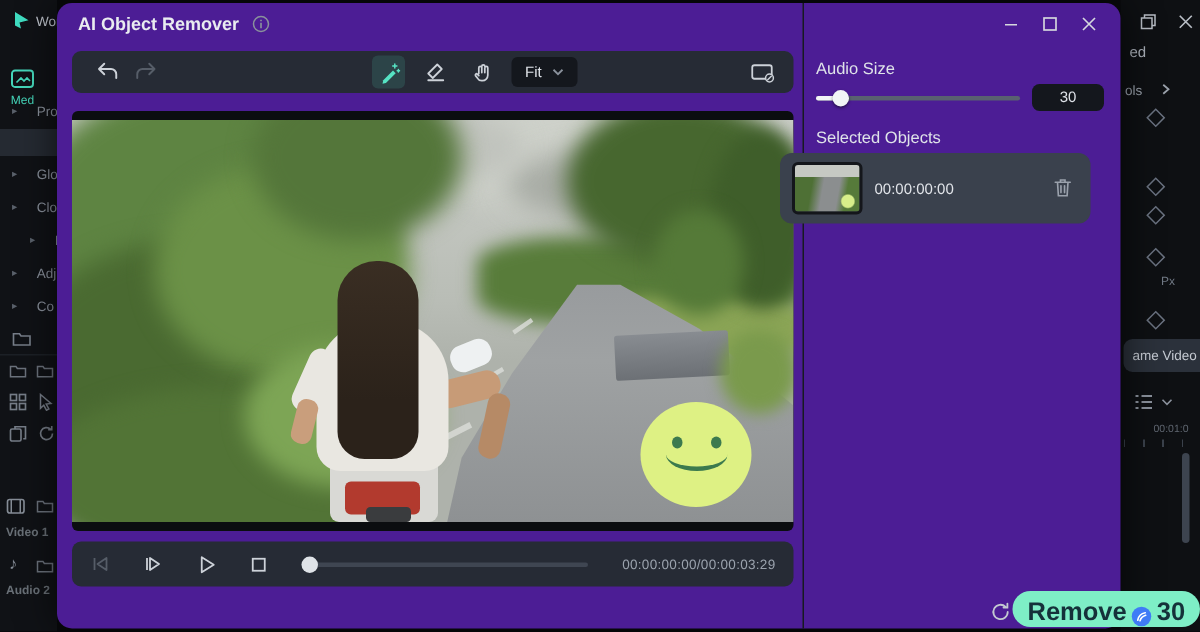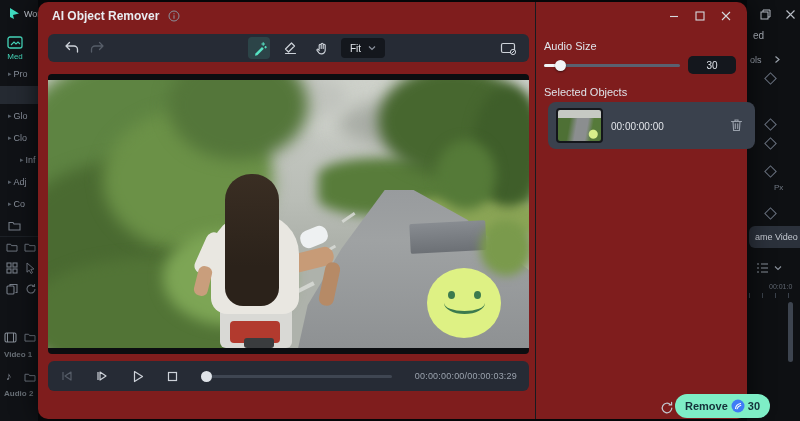--- a/index.html
+++ b/index.html
@@ -9,27 +9,27 @@
     font-family:"Liberation Sans","DejaVu Sans",sans-serif;
     -webkit-font-smoothing:antialiased;color:#e7eaee;
   }
   .abs{position:absolute;}
   svg{display:block;}
   .icn{color:#c6ccd4;}
   
   .bg-strip{background:#101216;}
   .bg-lbl{color:#7d848f;font-size:9px;white-space:nowrap;}
   .bg-lbl-sm{color:#697077;font-size:8px;white-space:nowrap;font-weight:bold;}
-  .side-item{display:flex;align-items:center;gap:2px;height:20px;padding-left:8px;color:#8a919c;font-size:9px;}
+  .side-item{display:flex;align-items:center;gap:13px;height:20px;padding-left:8px;color:#8a919c;font-size:9px;}
   .side-item .bullet{color:#5a616b;font-size:7px;}
   .kf{width:7px;height:7px;border:1px solid #6a7280;transform:rotate(45deg);}
   
   .dialog{
     left:38px;top:2px;width:709px;height:417px;
-    background:#7f1d1d;border-radius:10px;
+    background:#4c1d95;border-radius:10px;
     box-shadow:0 0 26px rgba(0,0,0,.65);
   }
   .dlg-title{font-size:12px;font-weight:bold;color:#e9ecf0;}
   .winbtn{width:26px;height:20px;display:flex;align-items:center;justify-content:center;cursor:default;}
   .pill{background:#262b35;border-radius:6px;}
   .tbtn{width:22px;height:22px;display:flex;align-items:center;justify-content:center;border-radius:4px;}
   .tbtn.active{background:rgba(83,226,194,.14);}
   .fit-pill{height:20px;display:flex;align-items:center;gap:7px;padding:0 9px;background:#14171d;border-radius:4px;color:#dfe3e8;font-size:10px;justify-content:space-between;}
   .video-box{background:#0b0d10;border-radius:4px;overflow:hidden;}
   .scene{position:absolute;left:0;top:6px;width:481px;height:268px;overflow:hidden;background:linear-gradient(180deg,#cbcec8 0%,#b9bdb6 45%,#aeb2ab 60%);}
@@ -46,33 +46,33 @@
     background:
       radial-gradient(circle at 82% 78%, #d8ee8a 0 4px, rgba(0,0,0,0) 5px),
       linear-gradient(180deg,#c6c9c3 0 26%, rgba(0,0,0,0) 26%),
       linear-gradient(100deg,#4e7035 0 28%, #8b8e8f 44% 66%, #567a3a 78%);
   }
   .timecode{color:#9aa2ad;font-size:9px;letter-spacing:.2px;}
   
   .credits-pill{height:19px;background:#454c59;border-radius:10px;display:flex;align-items:center;gap:5px;padding:0 3px 0 2px;}
   .ai-badge{width:15px;height:15px;border-radius:50%;background:#3f7bf6;color:#fff;font-size:7px;font-weight:bold;display:flex;align-items:center;justify-content:center;}
   .plus-pill{width:20px;height:13px;border:1px solid #cfd4da;border-radius:7px;color:#e8ebef;font-size:10px;line-height:11px;text-align:center;}
-  .remove-btn{height:24px;background:#7eeec6;border-radius:12px;display:flex;align-items:center;gap:3px;padding:0 10px;color:#15313a;font-size:11px;font-weight:bold;}
+  .remove-btn{height:24px;background:#7eeec6;border-radius:12px;display:flex;align-items:flex-end;gap:3px;padding:0 10px;color:#15313a;font-size:17px;font-weight:bold;}
 </style>
 </head>
 <body>
 
 <div class="abs bg-strip" style="left:0;top:0;width:38px;height:421px;">
   <div class="abs" style="left:7px;top:6px;">
     <svg width="15" height="15" viewBox="0 0 15 15">
         <path d="M3 2 L12 7.5 L6 9 L7 13 L3 11 Z" fill="#3fdcc0"></path>
       </svg>
   </div>
   <div class="abs bg-lbl" style="left:24px;top:9px;color:#c2c7cf;">Wonde</div>
-  <div class="abs" style="left:7px;top:36px;text-align:center;">
+  <div class="abs" style="left:7px;top:46px;text-align:center;">
     <svg width="16" height="14" viewBox="0 0 16 14" style="color:#45d6ba">
         <rect x="1" y="1" width="14" height="11" rx="2" fill="none" stroke="currentColor" stroke-width="1.3"></rect>
         <path d="M4 9 l3-3 2 2 2-2 2 2" fill="none" stroke="currentColor" stroke-width="1.1"></path>
       </svg>
     <div style="color:#45d6ba;font-size:8px;margin-top:2px;">Med</div>
   </div>
   <div class="side-item abs" style="left:0;top:64px;width:38px;">
     <span class="bullet">▸</span>
       <span>Pro</span>
   </div>
@@ -370,21 +370,21 @@
 
   <div class="abs h-label" style="left:506px;top:38px;">Audio Size</div>
   <div class="abs" style="left:506px;top:58px;width:136px;height:11px;">
     <div class="slider-track abs" style="left:0;top:4px;width:136px;"></div>
     <div class="slider-fill abs" style="left:0;top:4px;width:16px;"></div>
     <div class="slider-handle abs" style="left:11px;top:0;"></div>
   </div>
   <div class="abs value-box" style="left:650px;top:54px;width:48px;height:18px;">30</div>
 
   <div class="abs h-label" style="left:506px;top:84px;">Selected Objects</div>
-  <div class="abs obj-card" style="left:510px;top:100px;width:207px;height:47px;">
+  <div class="abs obj-card" style="left:482px;top:100px;width:207px;height:47px;">
     <div class="abs thumb" style="left:8px;top:6px;width:47px;height:35px;"></div>
     <div class="abs" style="left:63px;top:19px;font-size:10px;color:#e2e5ea;">00:00:00:00</div>
     <div class="abs" style="right:12px;top:16px;">
       <svg width="13" height="14" viewBox="0 0 13 14">
           <path d="M1.5 3.5 h10 M5 3.5 V2 h3 v1.5 M3 3.5 l.6 9 h5.8 l.6-9 M5.3 5.8 v4.6 M7.7 5.8 v4.6" fill="none" stroke="#9aa1ac" stroke-width="1.1" stroke-linecap="round"></path>
         </svg>
     </div>
   </div>
 
   <div class="abs" style="left:622px;top:399px;">

